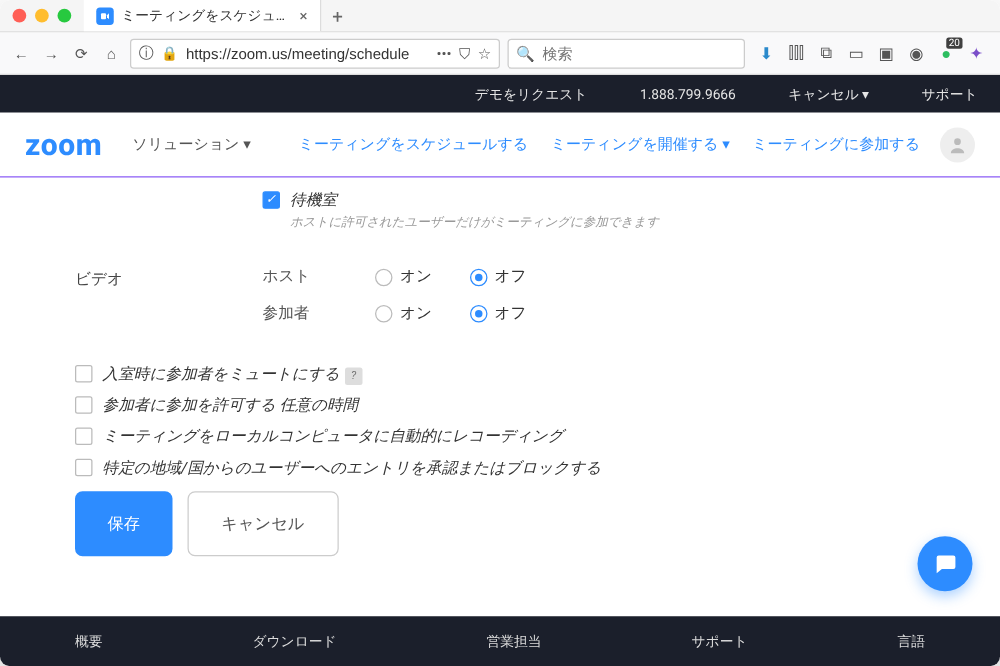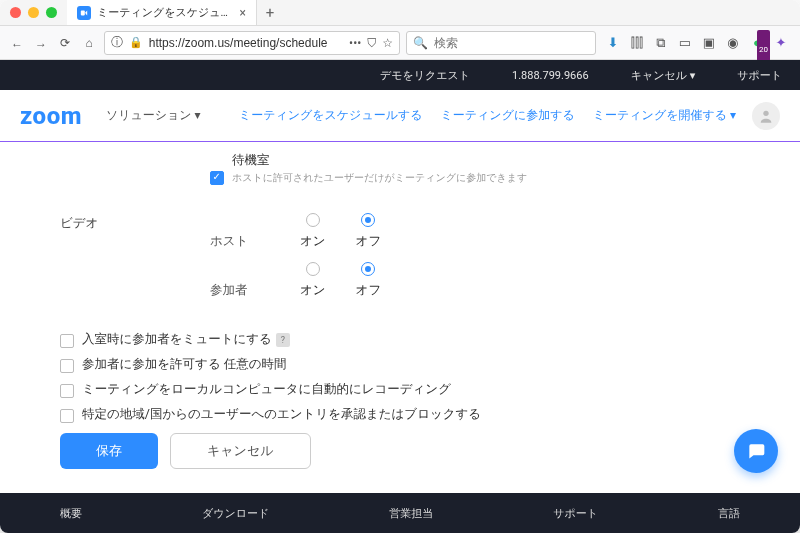--- a/index.html
+++ b/index.html
@@ -58,21 +58,21 @@
     display:flex; align-items:center; padding:0 6px; gap:6px;
   }
   .urlbox { flex: 1.4; }
   .searchbox { flex: 0.7; }
   .urlbox .lock { font-size:11px; color:#555; }
   .urlbox .url { flex:1; outline:none; border:none; font-size:12px; color:#333; background:transparent; }
   .urlbox .trailing { display:flex; gap:6px; color:#555; font-size:12px; }
   .searchbox input { flex:1; border:none; outline:none; font-size:12px; background:transparent; }
   .ext-icons { display:flex; gap:10px; align-items:center; padding:0 4px; }
   .ext-icons .ico { width:14px; height:14px; display:flex; align-items:center; justify-content:center; color:#2b8acb; font-size:13px; position:relative; }
-  .ext-icons .badge { position:absolute; top:-6px; right:-6px; background:#701a75; color:#fff; font-size:8px; padding:15px 2px; border-radius:2px; }
+  .ext-icons .badge { position:absolute; top:-6px; right:-6px; background:#404040; color:#fff; font-size:8px; padding:0 2px; border-radius:2px; }
 
   
   .page { flex:1; overflow:hidden; display:flex; flex-direction:column; position:relative; }
   .topbar {
     height:30px; background:#1b1f2b; color:#ddd;
     display:flex; justify-content:flex-end; align-items:center;
     font-size:11px; gap:18px; padding:0 18px;
   }
   .topbar .link { color:#e5e5e5; cursor:pointer;margin-left:24px; }
   .header {
@@ -83,34 +83,34 @@
   .logo { font-weight:800; font-size:24px; color:#2d8cff; letter-spacing:0.5px; }
   .sol { margin-left:24px; color:#555; font-size:12px; }
   .header-spacer { flex:1; }
   .header .hlink { color:#2d8cff; font-size:12px; margin-left:18px; cursor:pointer; }
   .avatar { width:28px; height:28px; border-radius:50%; background:#eee; margin-left:16px; display:flex; align-items:center; justify-content:center; color:#aaa; }
 
   .form-area { flex:1; padding:6px 30px 14px 60px; font-size:12.5px; overflow:hidden; }
   .row { display:flex; align-items:flex-start; padding:10px 0; }
   .col-label { width:150px; color:#444; font-weight:500; padding-top:2px; }
   .col-body { flex:1; }
-  .chk-row { display:flex; align-items:flex-end; gap:8px; margin-bottom:8px; }
+  .chk-row { display:flex; align-items:flex-start; gap:8px; margin-bottom:8px;font-style:italic; }
   .chk { width:14px; height:14px; border:1px solid #bbb; border-radius:2px; background:#fff; position:relative; flex-shrink:0; margin-top:1px; }
   .chk.checked { background:#2d8cff; border-color:#2d8cff; }
   .chk.checked::after { content:"✓"; color:#fff; font-size:10px; position:absolute; top:-1px; left:1.5px; }
   .sub { color:#999; font-size:10px; margin-top:2px; }
   .radio-row { display:flex; align-items:flex-end; gap:30px; margin-bottom:12px; }
   .radio-row .rlabel { width:60px; color:#555; }
-  .radio { display:flex; align-items:center; gap:6px;flex-direction:column; }
+  .radio { display:flex; align-items:center; gap:6px; }
   .rdot { width:14px; height:14px; border:1px solid #bbb; border-radius:50%; background:#fff; position:relative; }
   .rdot.checked { border-color:#2d8cff; }
   .rdot.checked::after { content:""; position:absolute; inset:3px; background:#2d8cff; border-radius:50%; }
   .info-tag { display:inline-block; width:14px; height:14px; background:#ddd; border-radius:2px; font-size:9px; color:#777; text-align:center; line-height:14px; margin-left:4px; }
   .actions { display:flex; gap:12px; margin-top:10px; }
-  .btn { height:36px; padding:0 36px; border-radius:6px; font-size:13px; display:flex; align-items:center; cursor:pointer; }
+  .btn { height:52px; padding:0 26px; border-radius:6px; font-size:13px; display:flex; align-items:center; cursor:pointer; }
   .btn.primary { background:#2d8cff; color:#fff; }
   .btn.secondary { background:#fff; border:1px solid #ccc; color:#555; }
 
   .chat-fab { position:absolute; right:22px; bottom:60px; width:44px; height:44px; border-radius:50%; background:#2d8cff; display:flex; align-items:center; justify-content:center; color:#fff; box-shadow:0 4px 10px rgba(45,140,255,0.4); }
   .chat-fab svg { width:20px; height:20px; }
 
   .footer {
     height:40px; background:#1b1f2b; color:#ddd;
     display:flex; justify-content:space-around; align-items:center;
     font-size:11px;
@@ -178,22 +178,22 @@
       <span class="link">1.888.799.9666</span>
       <span class="link">キャンセル ▾</span>
       <span class="link">サポート</span>
     </div>
 
     <div class="header">
       <span class="logo">zoom</span>
       <span class="sol">ソリューション ▾</span>
       <span class="header-spacer"></span>
       <span class="hlink">ミーティングをスケジュールする</span>
+      <span class="hlink">ミーティングを開催する ▾</span>
       <span class="hlink">ミーティングに参加する</span>
-      <span class="hlink">ミーティングを開催する ▾</span>
       <span class="avatar">
         <svg width="16" height="16" viewBox="0 0 24 24">
             <circle cx="12" cy="8" r="4" fill="#bbb"></circle>
             <path d="M4 22c0-4 4-6 8-6s8 2 8 6" fill="#bbb"></path>
           </svg>
       </span>
     </div>
 
     <div class="form-area">
 

